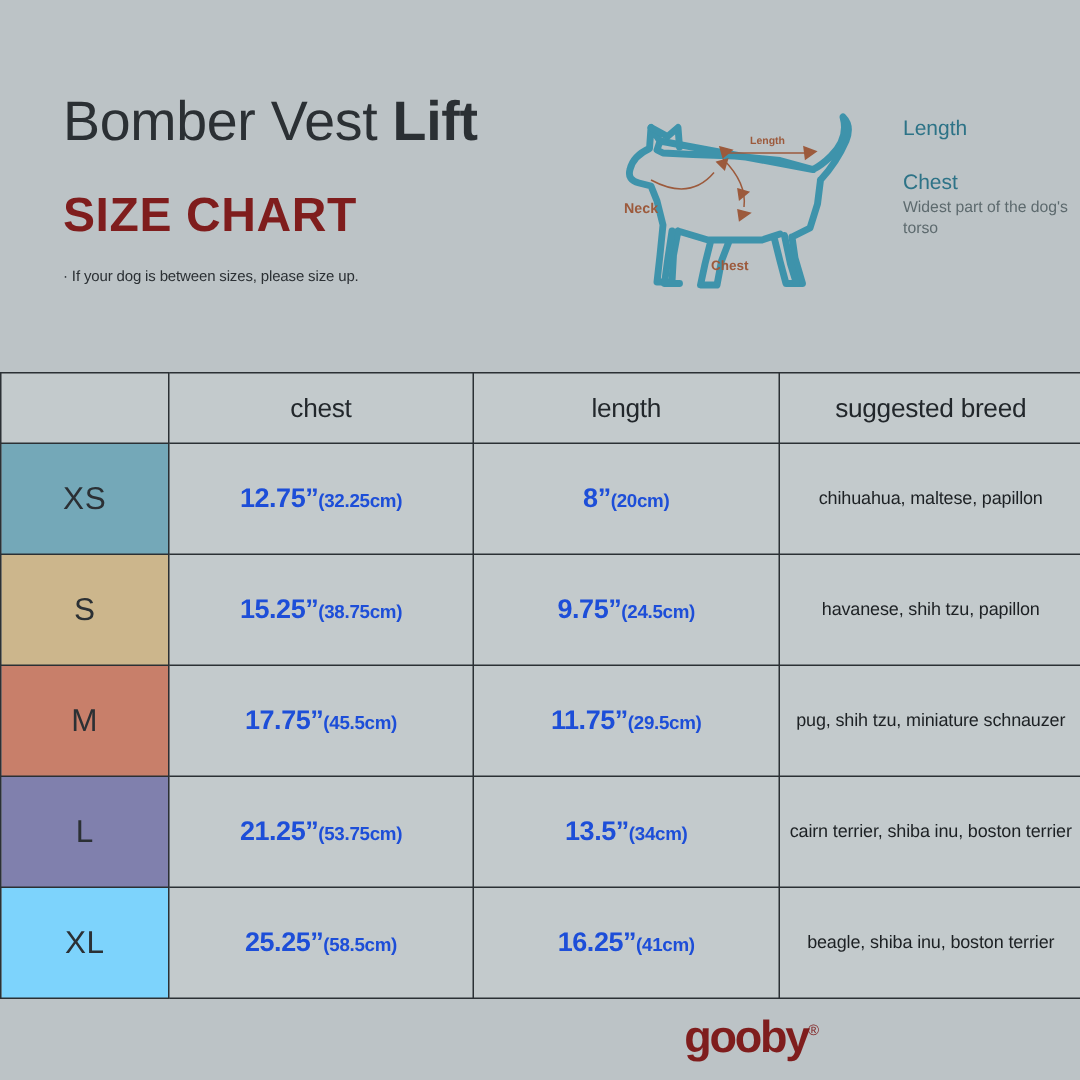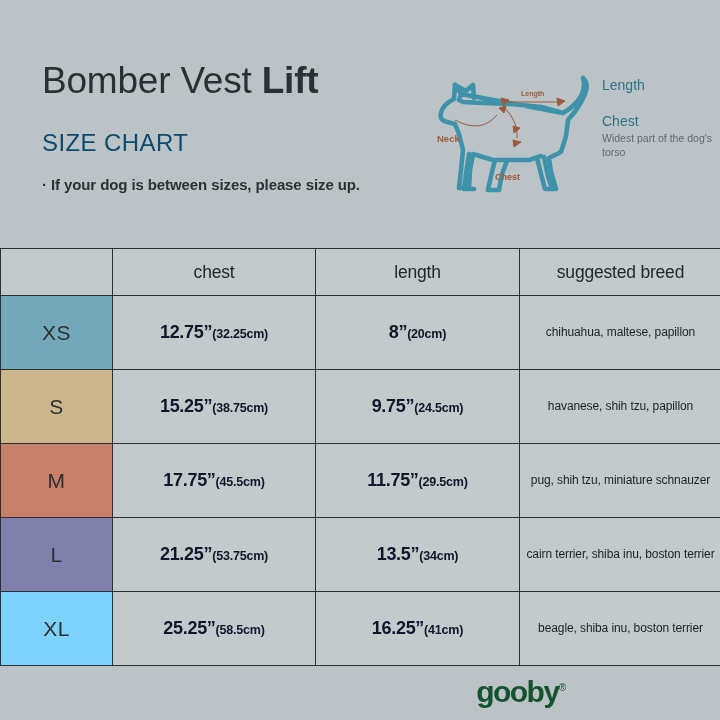--- a/index.html
+++ b/index.html
@@ -17,34 +17,34 @@
   .title {
     position:absolute; left:42px; top:59px;
     font-size:37px; line-height:44px;
     color:#2b3034; font-weight:400;
     letter-spacing:-0.2px; white-space:nowrap;
   }
   .title b { font-weight:700; }
 
   .subtitle {
     position:absolute; left:42px; top:124px;
-    font-size:24px; line-height:38px;
-    color:#0c4a6e; font-weight:400;
+    font-size:32px; line-height:38px;
+    color:#7f1d1d; font-weight:700;
     letter-spacing:0.4px; white-space:nowrap;
   }
 
   .note {
     position:absolute; left:42px; top:176px;
-    font-size:15px; line-height:18px;
-    color:#2b3034; font-weight:700;
+    font-size:10px; line-height:18px;
+    color:#2b3034; font-weight:400;
     letter-spacing:-0.1px; white-space:nowrap;
   }
 
   
-  .diagram { position:absolute; left:433px; top:58px; width:180px; height:148px; }
+  .diagram { position:absolute; left:412px; top:58px; width:180px; height:148px; }
   .diagram svg { display:block; width:180px; height:148px; }
 
   
   .legend { position:absolute; left:602px; top:76px; width:118px; }
   .legend-block + .legend-block { margin-top:18px; }
   .legend-term {
     font-size:14px; line-height:18px;
     color:#2d7387; font-weight:400;
   }
   .legend-desc {
@@ -78,35 +78,35 @@
     font-size:17.5px; font-weight:400;
     color:#22272b; letter-spacing:-0.2px;
   }
   .hdr-blank { background:#c3cacc; }
 
   .size-cell {
     font-size:21px; font-weight:400;
     color:#2b3034; letter-spacing:0.4px;
   }
 
-  .meas { color:#0f172a; white-space:nowrap; }
+  .meas { color:#1d4ed8; white-space:nowrap; }
   .meas .inch { font-size:18px; font-weight:700; letter-spacing:-0.3px; }
   .meas .cm   { font-size:12.5px; font-weight:700; letter-spacing:-0.2px; }
 
   .breed {
     font-size:12px; line-height:19px;
     font-weight:400; color:#1d2124;
     letter-spacing:-0.1px;
   }
 
   
   .logo {
-    position:absolute; right:12px; bottom:12px;
+    position:absolute; right:32px; bottom:12px;
     font-size:30px; line-height:32px;
-    font-weight:700; color:#14532d;
+    font-weight:700; color:#7f1d1d;
     letter-spacing:-1.5px;
   }
   .logo sup { font-size:10px; font-weight:400; vertical-align:super; letter-spacing:0; }
 </style>
 </head>
 <body>
 
 <div class="page">
 
   <div class="header">

